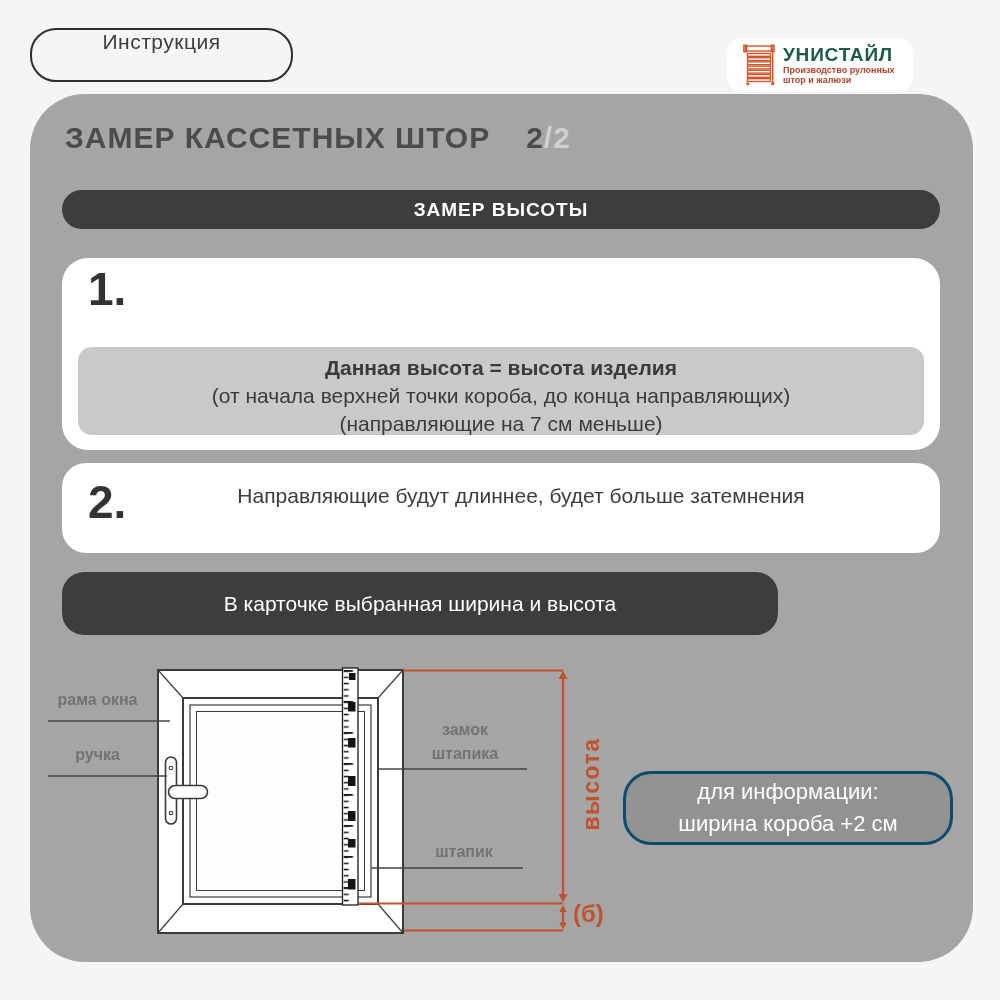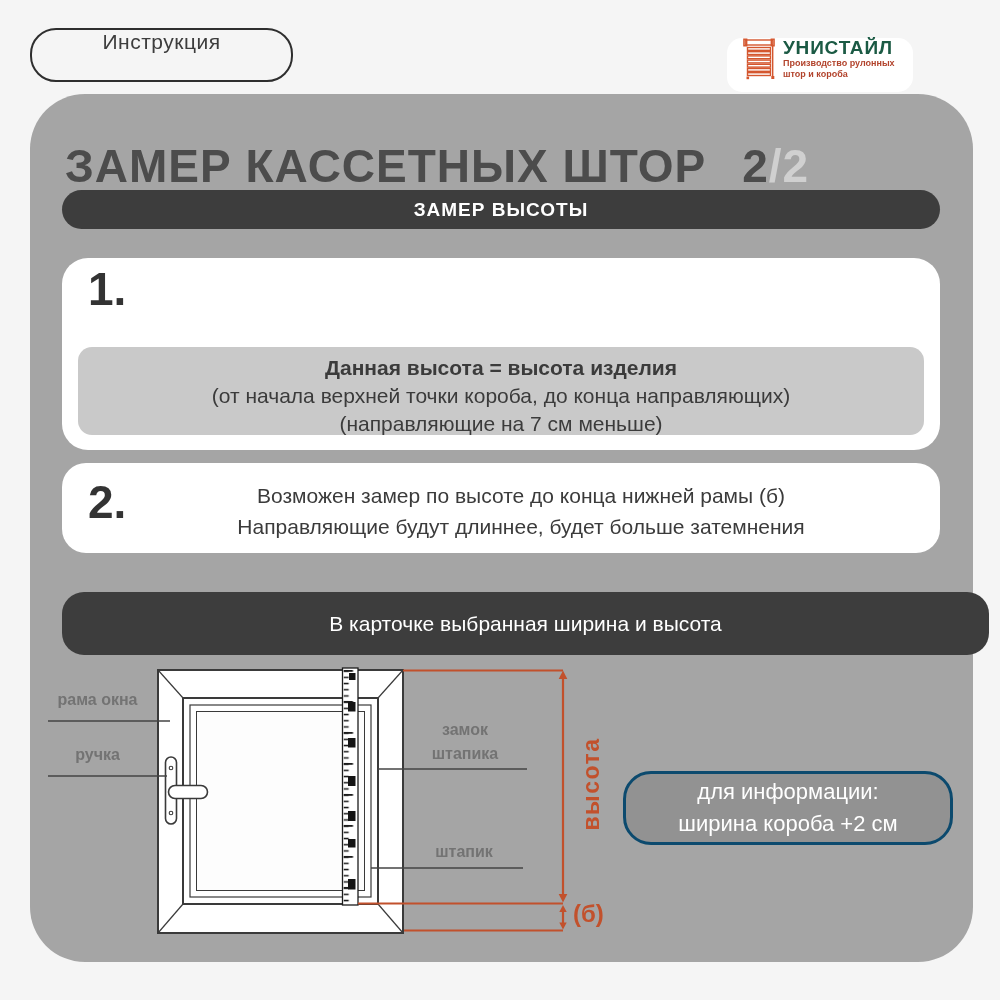--- a/index.html
+++ b/index.html
@@ -17,54 +17,54 @@
     left:30px;top:28px;width:263px;height:54px;
     border:2.5px solid #2e2e2e;border-radius:26px;
     display:flex;align-items:flex-start;justify-content:center;
     font-size:21px;letter-spacing:.5px;color:#3d3d3d;background:#f5f5f5;
     box-sizing:border-box;cursor:pointer;
   }
 
   
   .logo{
     left:727px;top:38px;width:186px;height:54px;background:#ffffff;
-    border-radius:15px;display:flex;align-items:flex-start;
+    border-radius:15px;display:flex;align-items:center;
     padding-left:16px;box-sizing:border-box;
   }
   .logo-icon{width:32px;height:42px;margin-right:8px;flex:0 0 auto;}
   .logo-name{
     font-size:19px;font-weight:700;letter-spacing:.8px;line-height:20px;
     color:var(--logo-green,#1b5a44);
   }
   .logo-sub{
     font-size:9px;font-weight:700;line-height:10.5px;
     color:var(--logo-red,#b2432c);
   }
 
   
   .panel{
     left:30px;top:94px;width:943px;height:868px;
     background:var(--panel-gray,#a5a5a5);border-radius:55px;
   }
 
   .title{
-    left:65px;top:121px;font-size:46px;font-weight:700;letter-spacing:1px;
-    color:#4c4c4c;white-space:nowrap;margin-top:18px;
+    left:65px;top:121px;font-size:30px;font-weight:700;letter-spacing:1px;
+    color:#4c4c4c;white-space:nowrap;
   }
   .title .pg-cur{margin-left:36px;}
   .title .pg-rest{color:var(--page-faint,#d0d0d0);}
 
   .bar{
     background:var(--bar-dark,#3d3d3d);color:#ffffff;
     display:flex;flex-direction:column;align-items:center;justify-content:center;
     text-align:right;box-sizing:border-box;
   }
   .bar1{left:62px;top:190px;width:878px;height:39px;border-radius:20px;
         font-size:19px;font-weight:700;letter-spacing:1px;}
-  .bar2{left:62px;top:592px;width:927px;height:63px;border-radius:22px;
+  .bar2{left:62px;top:572px;width:716px;height:63px;border-radius:22px;
         font-size:21px;line-height:30px;gap:44px;}
 
   .card{background:#ffffff;box-sizing:border-box;}
   .card1{left:62px;top:258px;width:878px;height:192px;border-radius:26px;}
   .card2{left:62px;top:463px;width:878px;height:90px;border-radius:24px;}
   .step-num{position:absolute;left:26px;font-size:46px;font-weight:700;color:#333333;}
   .card1 .step-num{top:4px;}
   .card2 .step-num{top:12px;}
   .card-lines{position:absolute;left:60px;right:20px;text-align:center;
               font-size:21px;color:#3b3b3b;}
@@ -129,21 +129,21 @@
         <rect x="4.5" y="30.5" width="23" height="2.8"></rect>
         <rect x="4.5" y="34.7" width="23" height="2.8"></rect>
         <line x1="29.7" y1="7.8" x2="29.7" y2="38"></line>
       </g>
       <rect x="28.3" y="38" width="3" height="3" fill="#d4562e"></rect>
       <rect x="3.5" y="38.6" width="2.6" height="2.6" fill="#d4562e"></rect>
     </svg>
     <div class="logo-text">
       <div class="logo-name">УНИСТАЙЛ</div>
       <div class="logo-sub">Производство рулонных</div>
-      <div class="logo-sub">штор и короба</div>
+      <div class="logo-sub">штор и жалюзи</div>
     </div>
   </div>
 
   <div class="abs panel"></div>
 
   <div class="abs title">
     <span>ЗАМЕР КАССЕТНЫХ ШТОР</span><span class="pg-cur">2</span><span class="pg-rest">/2</span>
   </div>
 
   <div class="abs bar bar1">
@@ -157,21 +157,20 @@
     <div class="note">
       <div class="nb">Данная высота = высота изделия</div>
       <div>(от начала верхней точки короба, до конца направляющих)</div>
       <div>(направляющие на 7 см меньше)</div>
     </div>
   </div>
 
   <div class="abs card card2">
     <div class="step-num">2.</div>
     <div class="card-lines">
-      <div>Возможен замер по высоте до конца нижней рамы (б)</div>
       <div>Направляющие будут длиннее, будет больше затемнения</div>
     </div>
   </div>
 
   <div class="abs bar bar2">
     <div>В карточке выбранная ширина и высота</div>
   </div>
 
   <svg class="abs diagram-svg" viewBox="0 0 1000 1000">
     <defs>

